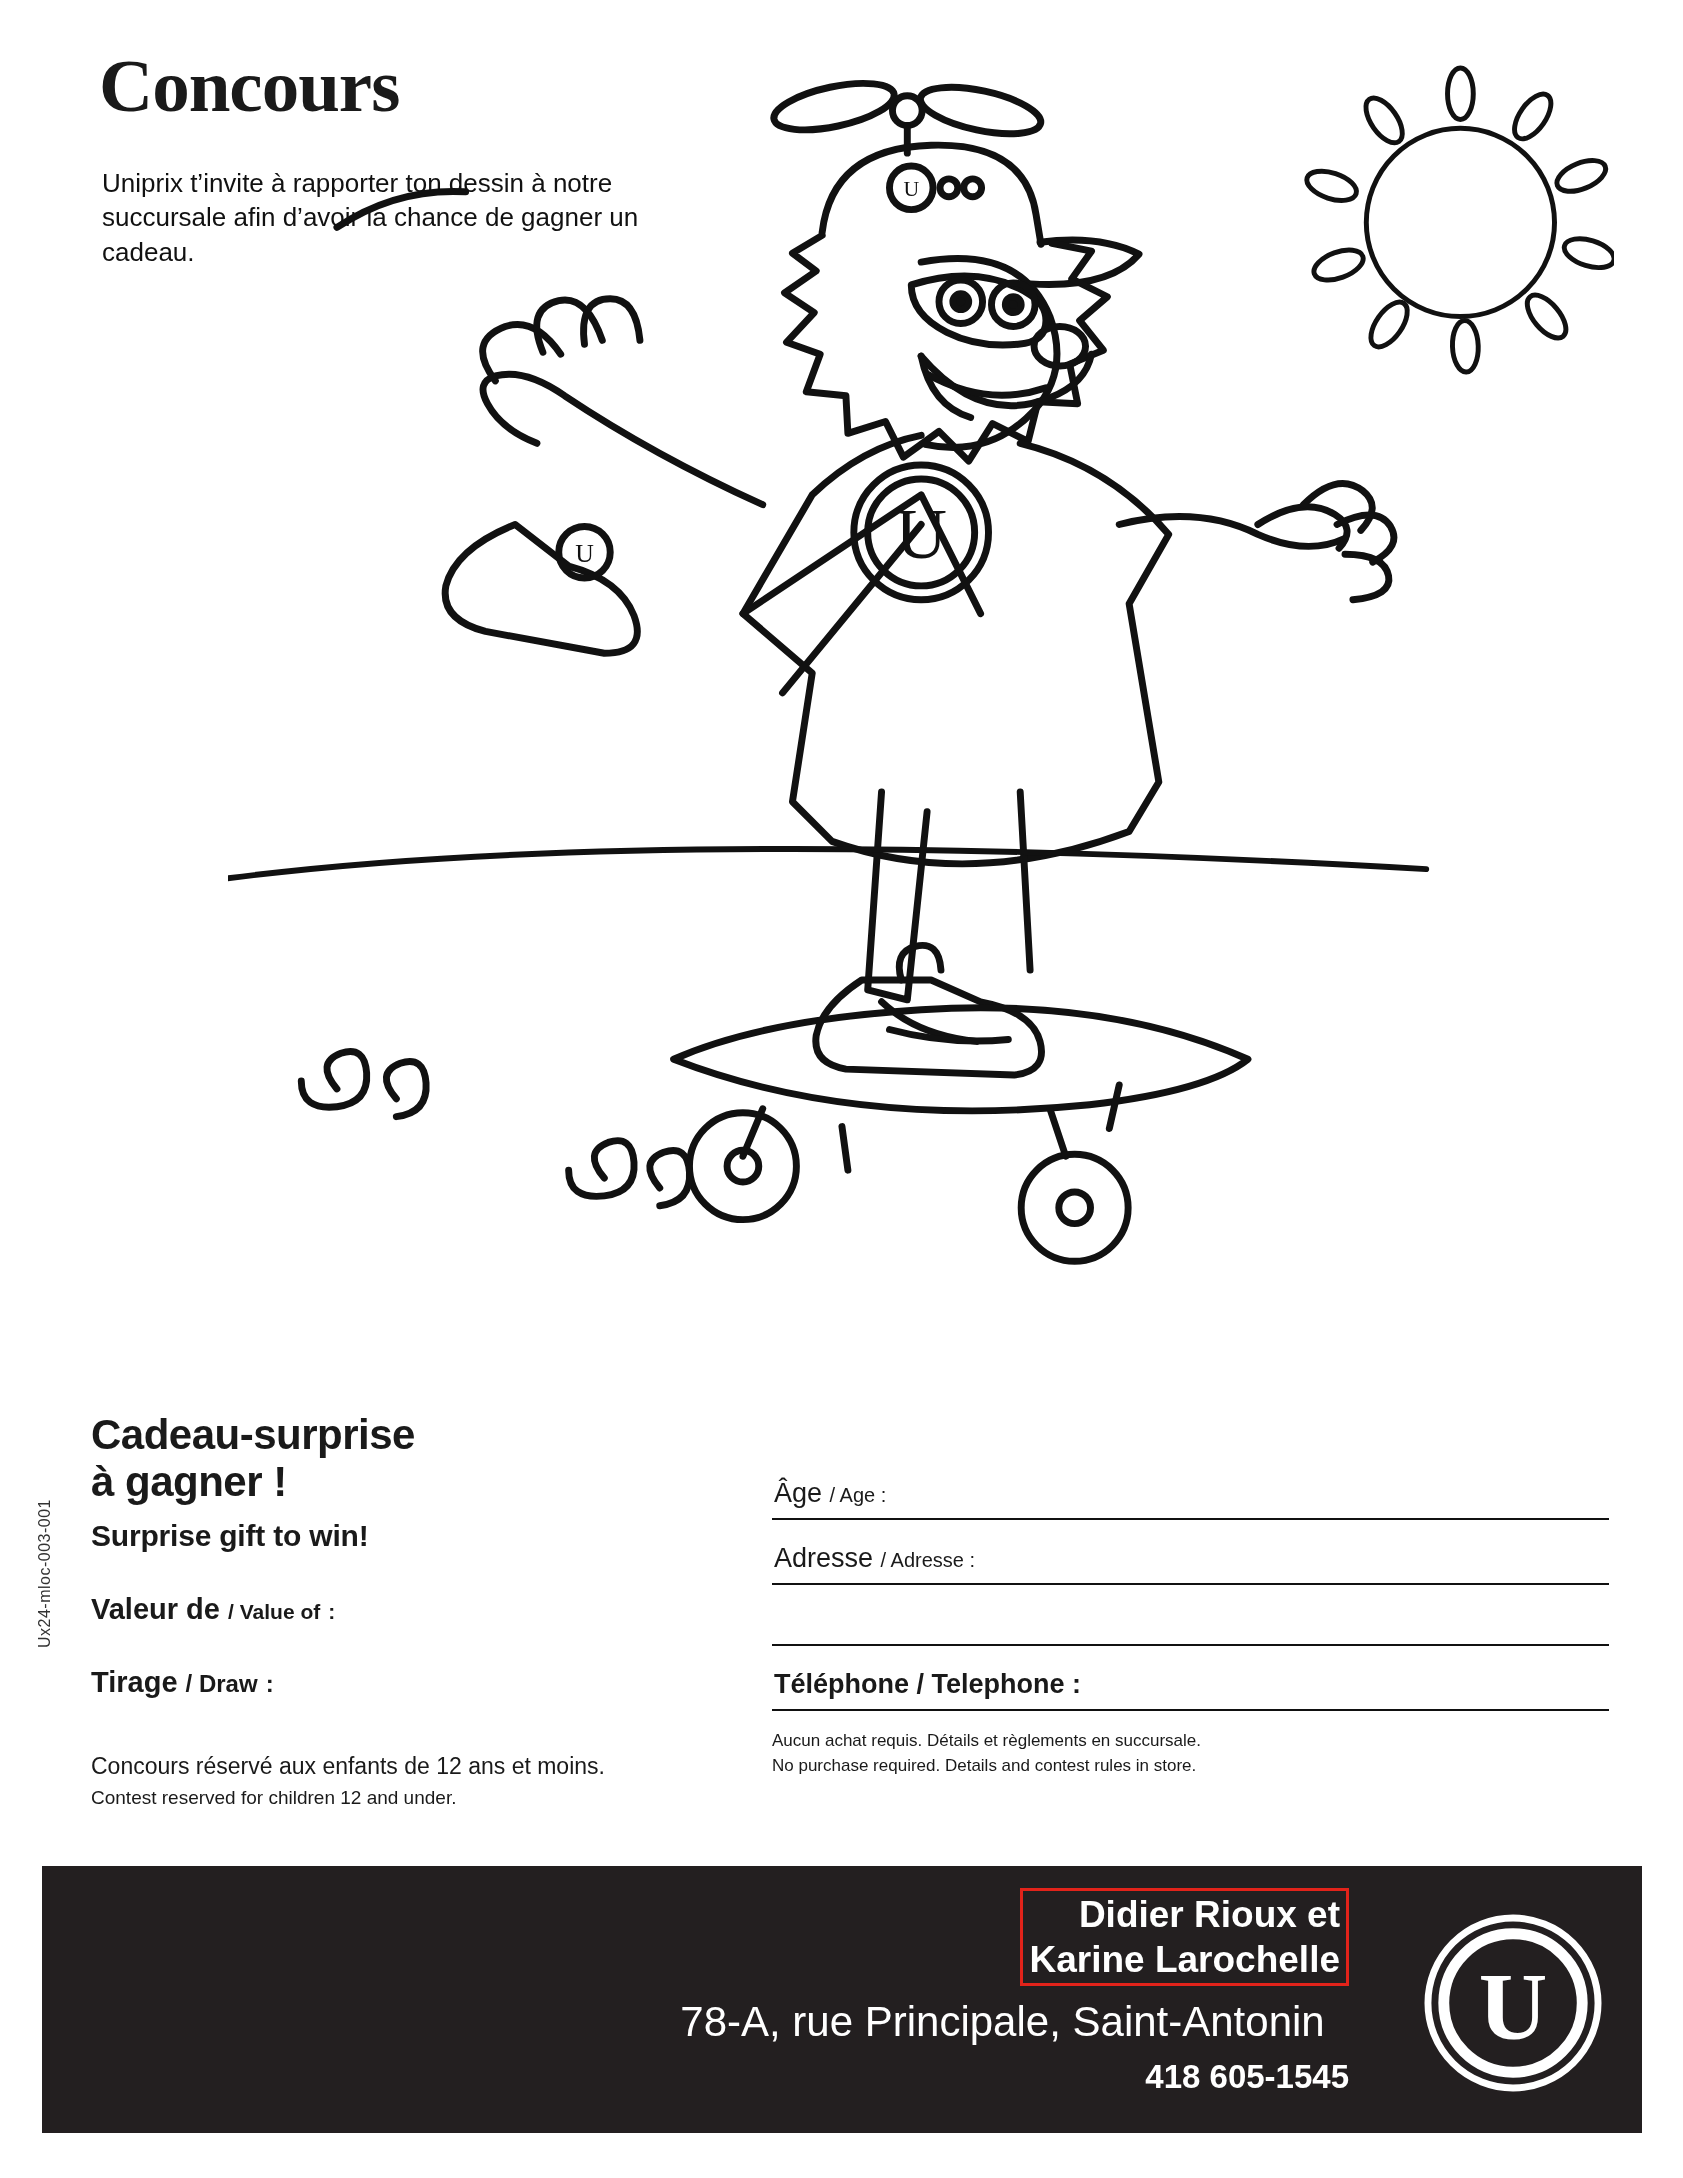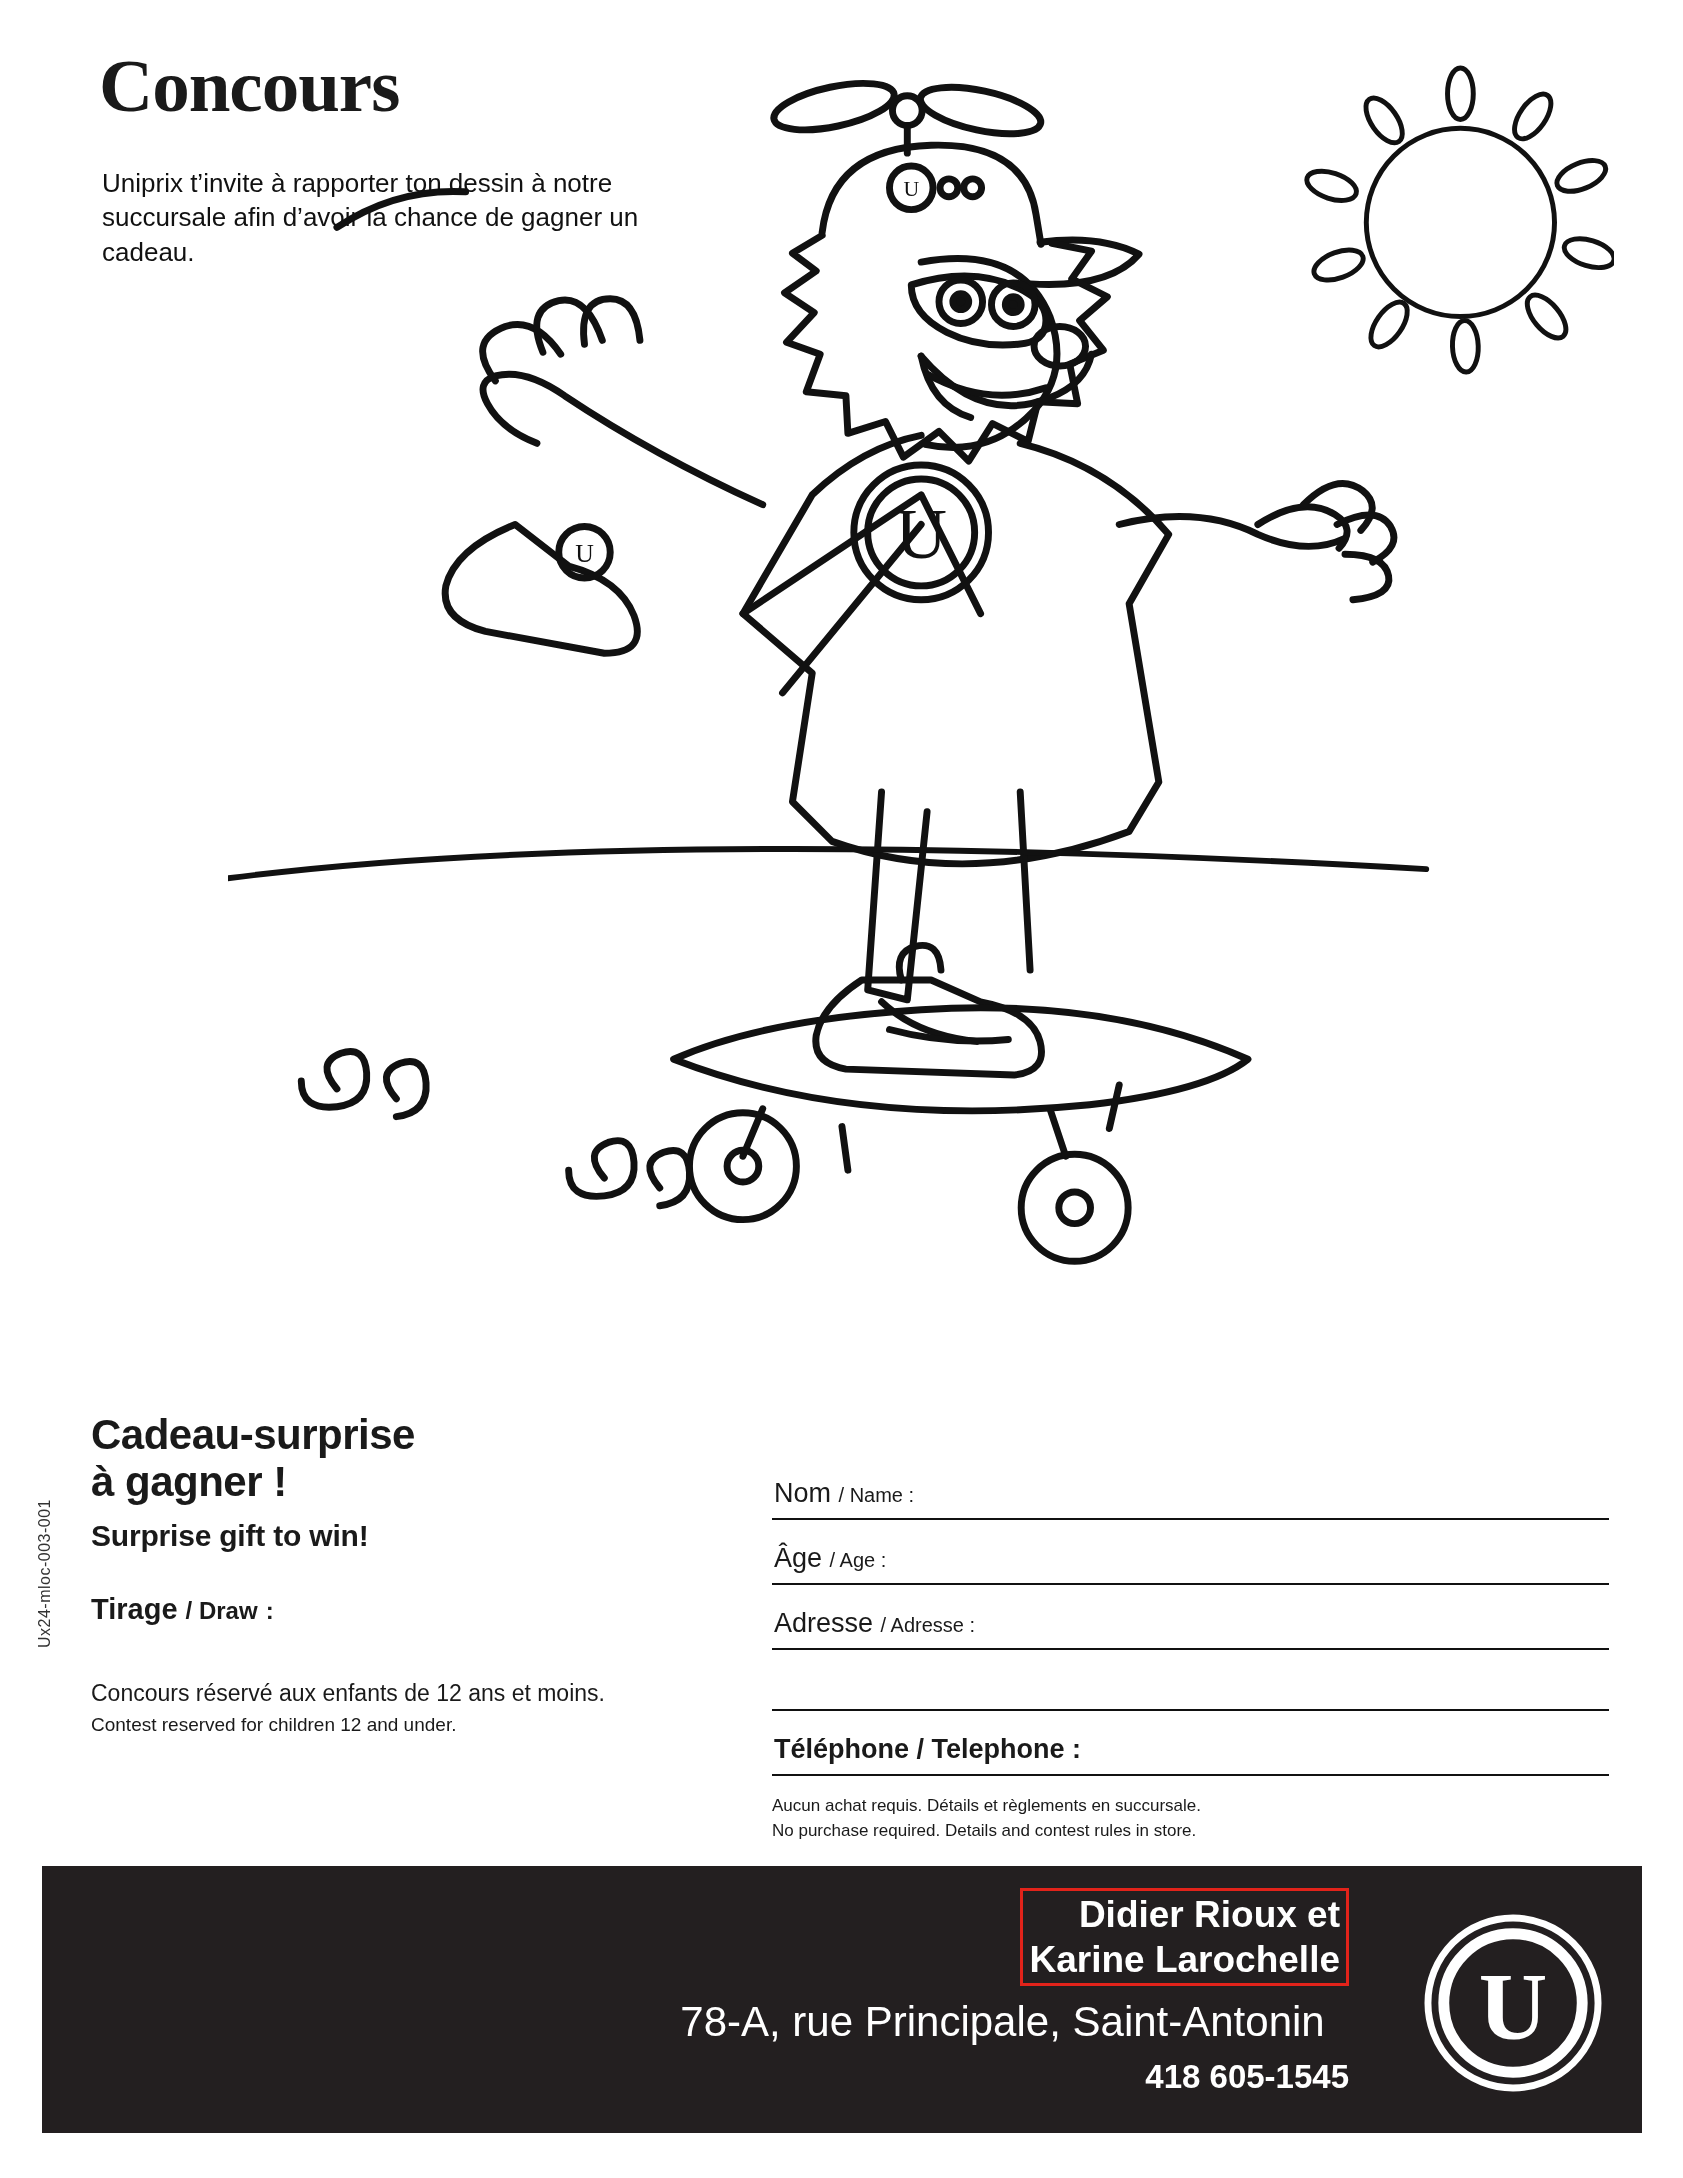--- a/index.html
+++ b/index.html
@@ -302,41 +302,40 @@
     </svg>
   </div>
 
   <div class="prize-block">
     <div class="prize-fr">
       <span>Cadeau-surprise</span><br>
       <span>à gagner !</span>
     </div>
     <div class="prize-en">Surprise gift to win!</div>
 
+    <div class="value-line">
+      <span>Valeur de</span>
+      <span class="sub">/ Value of</span>
+      <span class="sub">:</span>
+    </div>
 
     <div class="draw-line">
       <span>Tirage</span>
       <span class="sub">/ Draw</span>
       <span class="sub">:</span>
     </div>
 
     <div class="restrict">Concours réservé aux enfants de 12 ans et moins.</div>
     <div class="restrict-en">Contest reserved for children 12 and under.</div>
   </div>
 
   <div class="side-code">Ux24-mloc-003-001</div>
 
   <div class="form">
 
-    <div class="field">
-      <div class="field-label">
-        <span>Nom</span>
-        <span class="en">/ Name :</span>
-      </div>
-    </div>
 
     <div class="field">
       <div class="field-label">
         <span>Âge</span>
         <span class="en">/ Age :</span>
       </div>
     </div>
 
     <div class="field">
       <div class="field-label">

